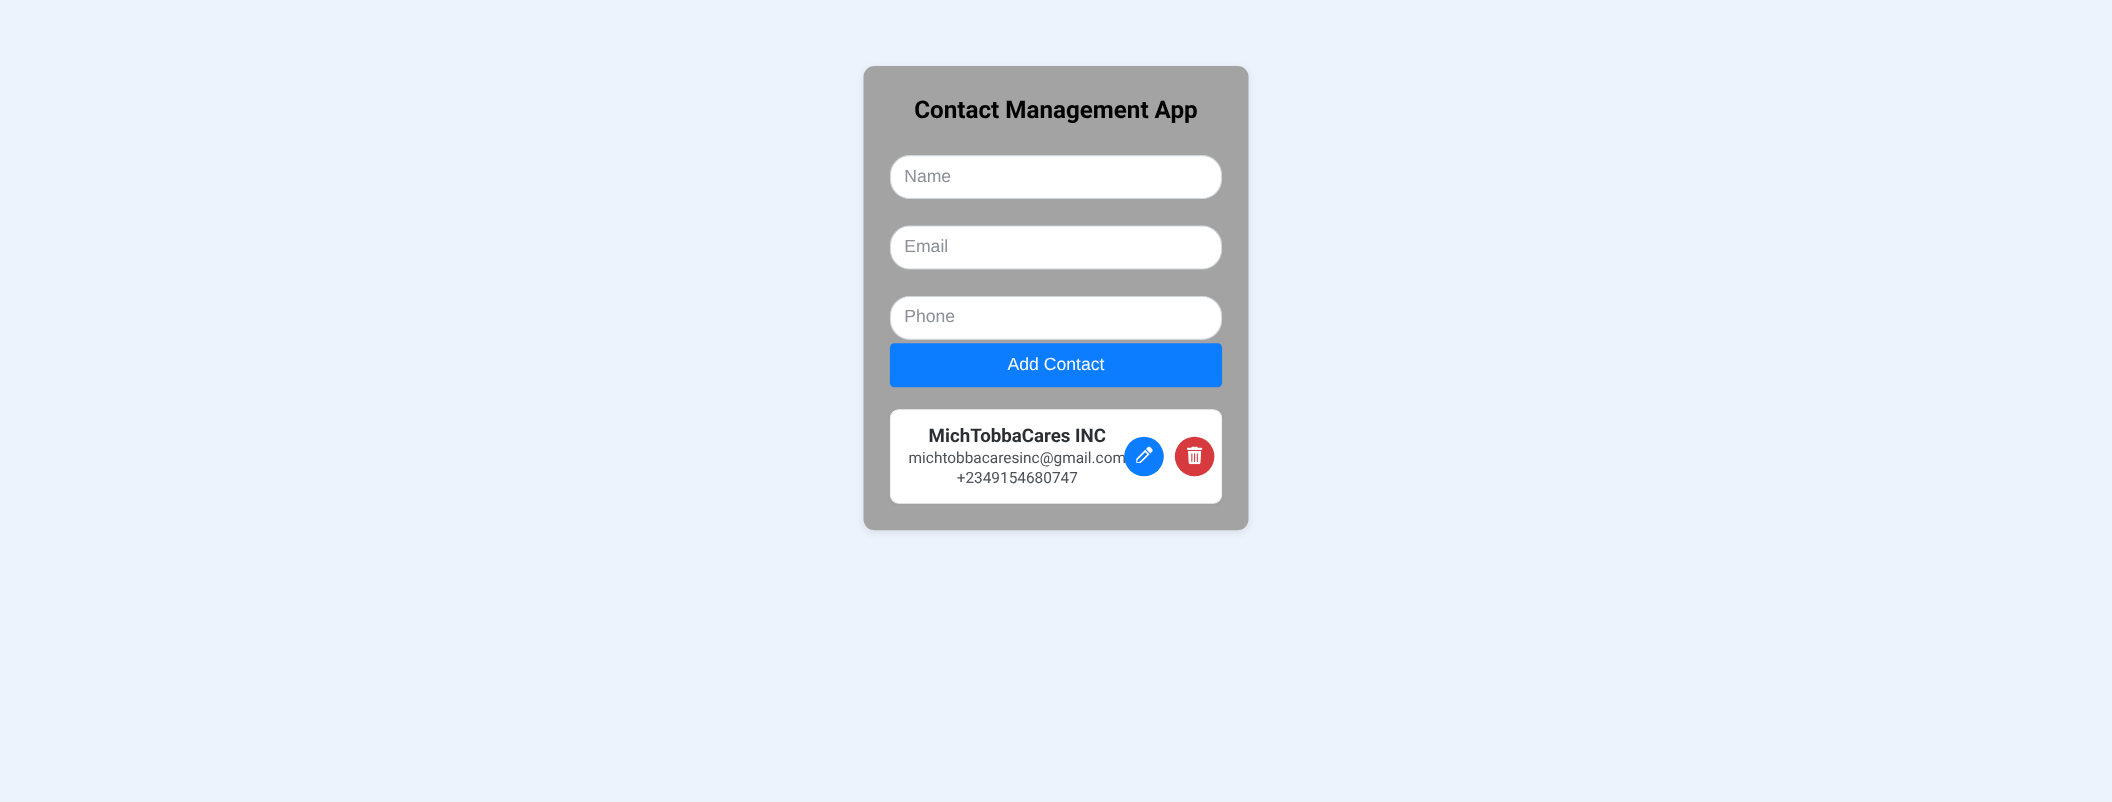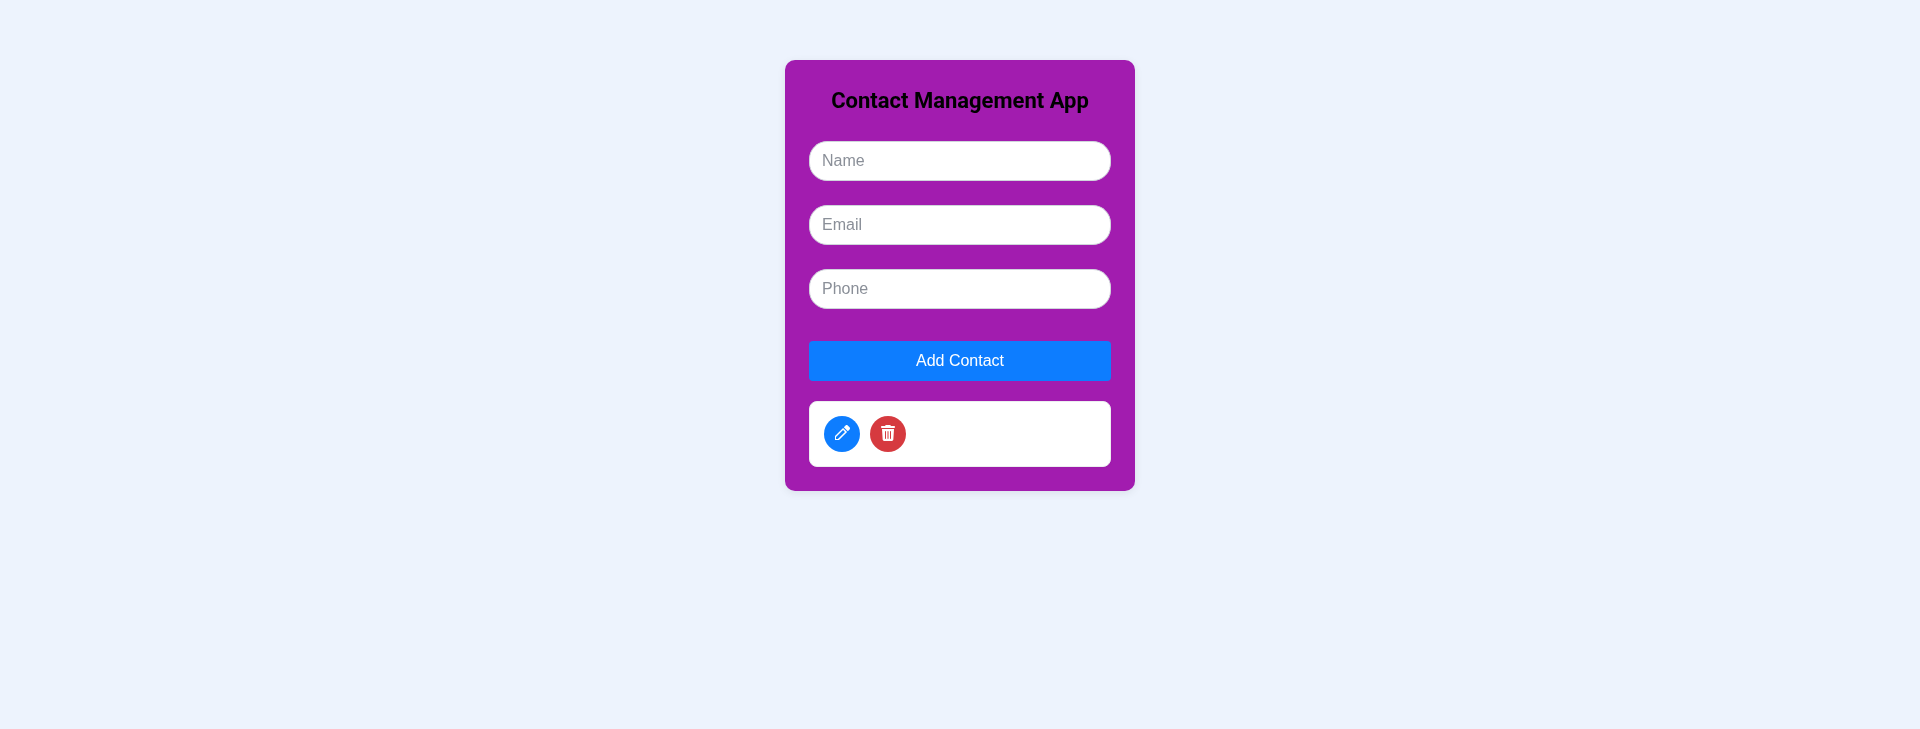--- a/index.html
+++ b/index.html
@@ -11,21 +11,21 @@
       font-family: -apple-system, BlinkMacSystemFont, "Segoe UI", Roboto, "Helvetica Neue", Arial, sans-serif;
       background-color: #edf3fd;
       width: 1920px;
       height: 729px;
       display: flex;
       justify-content: center;
       align-items: flex-start;
       padding-top: 60px;
     }
     .card {
-      background: #a21caf;
+      background: #a3a3a3;
       border-radius: 10px;
       box-shadow: 0 2px 8px rgba(0,0,0,0.08);
       width: 350px;
       padding: 28px 24px 24px 24px;
     }
     .title {
       font-size: 22px;
       font-weight: 700;
       color: #000;
       text-align: center;
@@ -38,21 +38,21 @@
       border: 1px solid #d0d5db;
       border-radius: 18px;
       margin-bottom: 24px;
       color: #333;
       outline: none;
     }
     .form-input::placeholder {
       color: #8a8f98;
     }
     .form-input:last-of-type {
-      margin-bottom: 32px;
+      margin-bottom: 3px;
     }
     .add-button {
       width: 100%;
       background-color: #0d7dff;
       color: #ffffff;
       border: none;
       padding: 11px 11px;
       font-size: 16px;
       border-radius: 4px;
       cursor: pointer;
@@ -126,20 +126,25 @@
 
   <input type="text" class="form-input" placeholder="Name" style="">
 
   <input type="text" class="form-input" placeholder="Email" style="">
 
   <input type="text" class="form-input" placeholder="Phone" style="">
 
   <button class="add-button">Add Contact</button>
 
   <div class="contact-card">
+    <div class="contact-info">
+      <div class="contact-name">MichTobbaCares INC</div>
+      <div class="contact-email">michtobbacaresinc@gmail.com</div>
+      <div class="contact-phone">+2349154680747</div>
+    </div>
     <div class="contact-actions">
       <button class="icon-btn edit">
         <span>
           <svg viewBox="0 0 512 512">
               <path d="M497.9 74.2L437.8 14.1c-18.7-18.7-49.1-18.7-67.9 0l-56.5 56.5 128 128 56.5-56.5c18.8-18.8 18.8-49.2 0-67.9zM290.3 93.7L32 352v128h128l258.3-258.3-128-128zM124.7 448H64v-60.7l226.3-226.3 60.7 60.7L124.7 448z"></path>
             </svg>
         </span>
       </button>
       <button class="icon-btn delete">
         <span>

